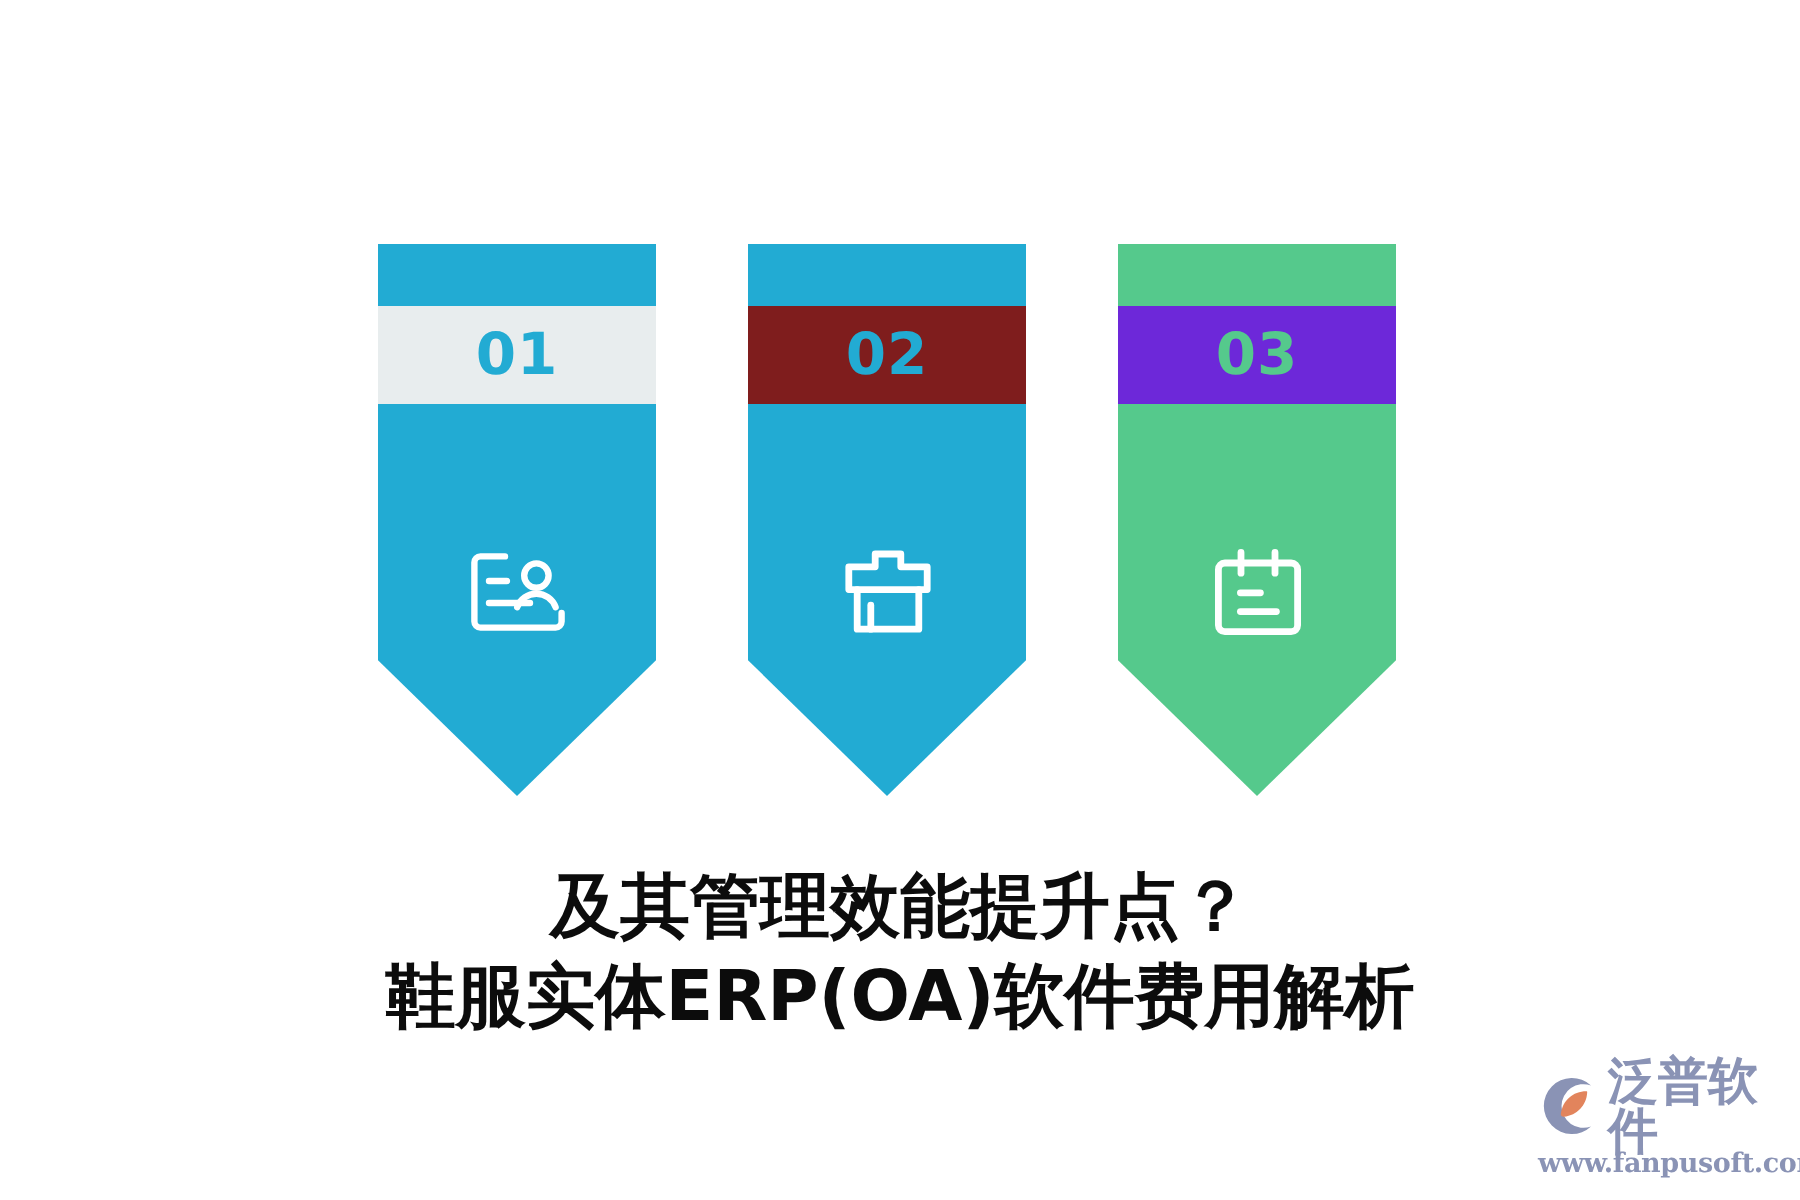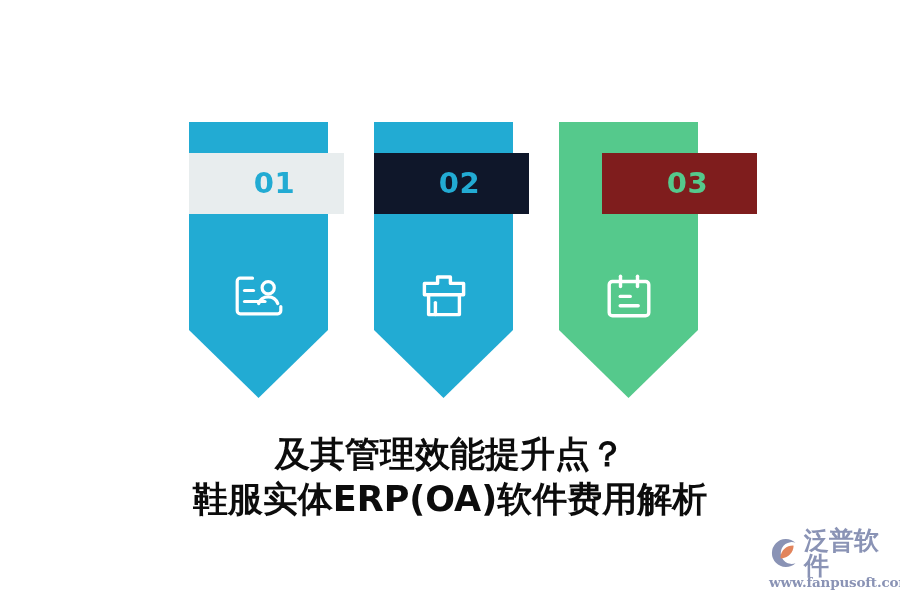--- a/index.html
+++ b/index.html
@@ -49,26 +49,25 @@
     height: 276px;
     -webkit-clip-path: polygon(0 0, 100% 0, 100% 75.4%, 50% 100%, 0 75.4%);
     clip-path: polygon(0 0, 100% 0, 100% 75.4%, 50% 100%, 0 75.4%);
   }
 
   .banner-number-band {
     position: absolute;
     left: 0;
     top: 31px;
     width: 139px;
-    height: 61px;
+    height: 49px;
     background: #e8edee;
     display: flex;
     align-items: center;
     justify-content: center;
-    padding-left: 16px;
   }
 
   .banner-number {
     font-size: 29px;
     font-weight: bold;
     letter-spacing: 0.5px;
     line-height: 1;
     font-family: "DejaVu Sans", "Liberation Sans", sans-serif;
   }
 
@@ -163,35 +162,35 @@
           <line x1="9.5" y1="14.5" x2="18.5" y2="14.5"></line>
           <line x1="9.5" y1="25.5" x2="30" y2="25.5"></line>
           <circle cx="33.2" cy="11.8" r="6.1"></circle>
           <path d="M23.6 27.6 a10.2 10.2 0 0 1 19.2 0"></path>
         </svg>
       </div>
     </div>
 
     <div class="banner">
       <div class="banner-shape" style="background: rgb(34, 171, 211);"></div>
-      <div class="banner-number-band" style="background: #0f172a;">
+      <div class="banner-number-band" style="background: #7f1d1d;">
         <span class="banner-number" style="color: rgb(34, 171, 211);">02</span>
       </div>
       <div class="banner-icon">
         <svg width="44" height="42" viewBox="0 0 44 42" fill="none" stroke="#ffffff" stroke-width="3.4" stroke-linecap="round" stroke-linejoin="round">
           <path d="M15.6 2 H28.4 V8.4 H41.6 V19.8 H2.4 V8.4 H15.6 Z"></path>
           <path d="M6.6 19.8 V39.6 H37.4 V19.8"></path>
           <path d="M13.4 39.6 V27.6"></path>
         </svg>
       </div>
     </div>
 
     <div class="banner">
       <div class="banner-shape" style="background: rgb(85, 201, 140);"></div>
-      <div class="banner-number-band" style="background: #7f1d1d; margin-left: 43px;">
+      <div class="banner-number-band" style="background: #6d28d9;">
         <span class="banner-number" style="color: rgb(85, 201, 140);">03</span>
       </div>
       <div class="banner-icon">
         <svg width="44" height="44" viewBox="0 0 44 44" fill="none" stroke="#ffffff" stroke-width="3.4" stroke-linecap="round" stroke-linejoin="round">
           <rect x="2.2" y="7.5" width="39.6" height="34.3" rx="3.2"></rect>
           <line x1="13.5" y1="2.2" x2="13.5" y2="12.6"></line>
           <line x1="30.5" y1="2.2" x2="30.5" y2="12.6"></line>
           <line x1="13.2" y1="22.4" x2="23.2" y2="22.4"></line>
           <line x1="13.2" y1="31.8" x2="31.2" y2="31.8"></line>
         </svg>

